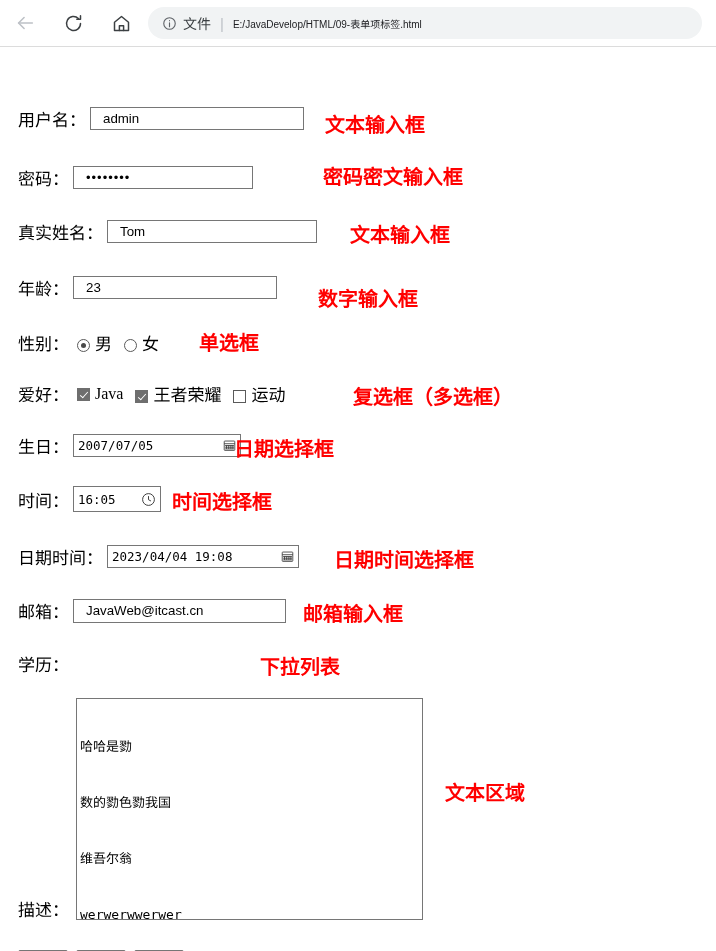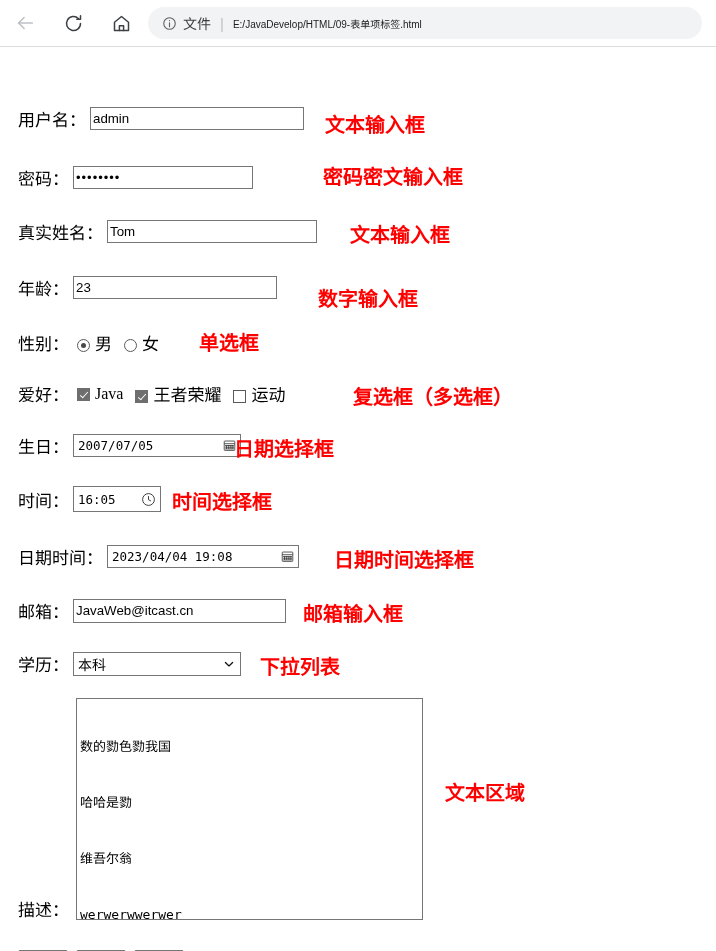--- a/index.html
+++ b/index.html
@@ -97,21 +97,21 @@
   }
 
   
   .tinput {
     box-sizing: border-box;
     border: 1px solid #767676;
     background: #ffffff;
     font-size: 13.3px;
     font-family: "Liberation Sans", sans-serif;
     color: #000;
-    padding: 1px 2px;
+    padding: 1px 12px;
     height: 23px;
     line-height: 20px;
     display: flex;
     align-items: center;
   }
   .tinput .val { overflow: hidden; white-space: nowrap; }
 
   .dots {
     letter-spacing: 1px;
     font-size: 13px;
@@ -417,34 +417,26 @@
   <div class="row" style="left:18px; top:551px;">
     <span class="lbl">邮箱：</span>
     <span class="tinput" style="width:213px; margin-left:4px; height:24px;">
       <span class="val">JavaWeb@itcast.cn</span>
     </span>
   </div>
   <div class="anno" style="left:303px; top:551px;">邮箱输入框</div>
 
   <div class="row" style="left:18px; top:604px;">
     <span class="lbl">学历：</span>
-    <span class="sel" style="width:168px; margin-left:4px;">
-      <span>本科</span>
-      <span class="chev">
-        <svg width="12" height="12" viewBox="0 0 16 16" fill="none" stroke="#111" stroke-width="1.7" stroke-linecap="round" stroke-linejoin="round">
-          <polyline points="3.2,6 8,10.6 12.8,6"></polyline>
-        </svg>
-      </span>
-    </span>
   </div>
   <div class="anno" style="left:260px; top:604px;">下拉列表</div>
 
   <div class="ta" style="left:76px; top:651px; width:347px; height:222px;">
+    <div class="line">哈哈是勠</div>
     <div class="line">数的勠色勠我国</div>
-    <div class="line">哈哈是勠</div>
     <div class="line">维吾尔翁</div>
     <div class="line spell">werwerwwerwer</div>
     
     
     <span class="ta-resize">
       
     </span>
   </div>
   <div class="row" style="left:18px; top:849px;">
     <span class="lbl">描述：</span>

